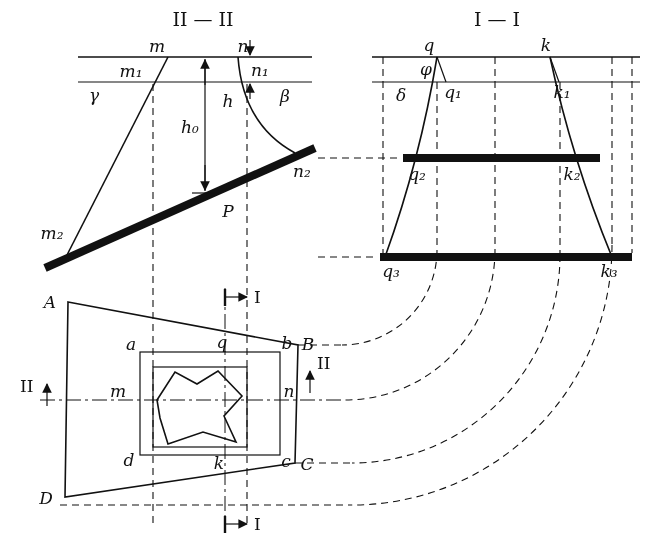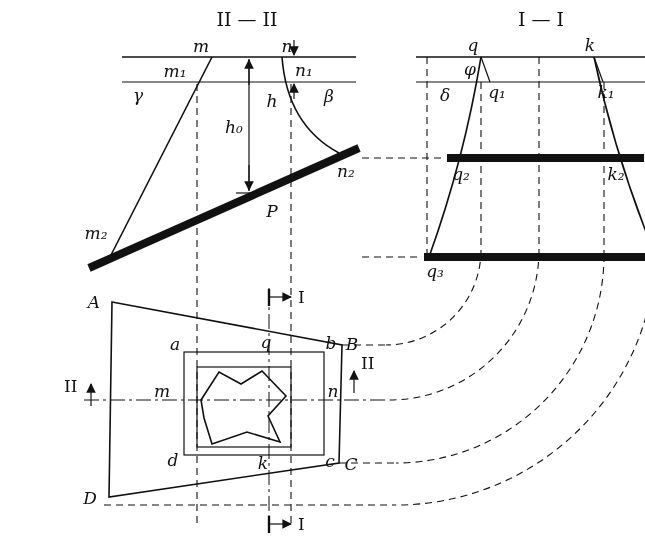--- a/index.html
+++ b/index.html
@@ -1,21 +1,20 @@
 <!DOCTYPE html>
 <html><head>
 <meta charset="utf-8">
 <style>
   html,body{margin:0;padding:0;background:#ffffff;}
   .figure-wrap{
     position:relative;
     width:514px;height:546px;
     background:#ffffff;
     font-family:"DejaVu Serif","Liberation Serif",serif;
-    padding-left:44px;
   }
   svg{display:block;}
   .ink{stroke:#111111;fill:none;stroke-linecap:butt;}
   .thin{stroke-width:1.2;}
   .med{stroke-width:1.6;}
   .thick{stroke-width:8;}
   .dash{stroke-width:1.1;stroke-dasharray:7 5;}
   .dashdot{stroke-width:1;stroke-dasharray:15 4 3 4;}
   .stub{stroke-width:2.4;}
   .arrline{stroke-width:1.2;}

